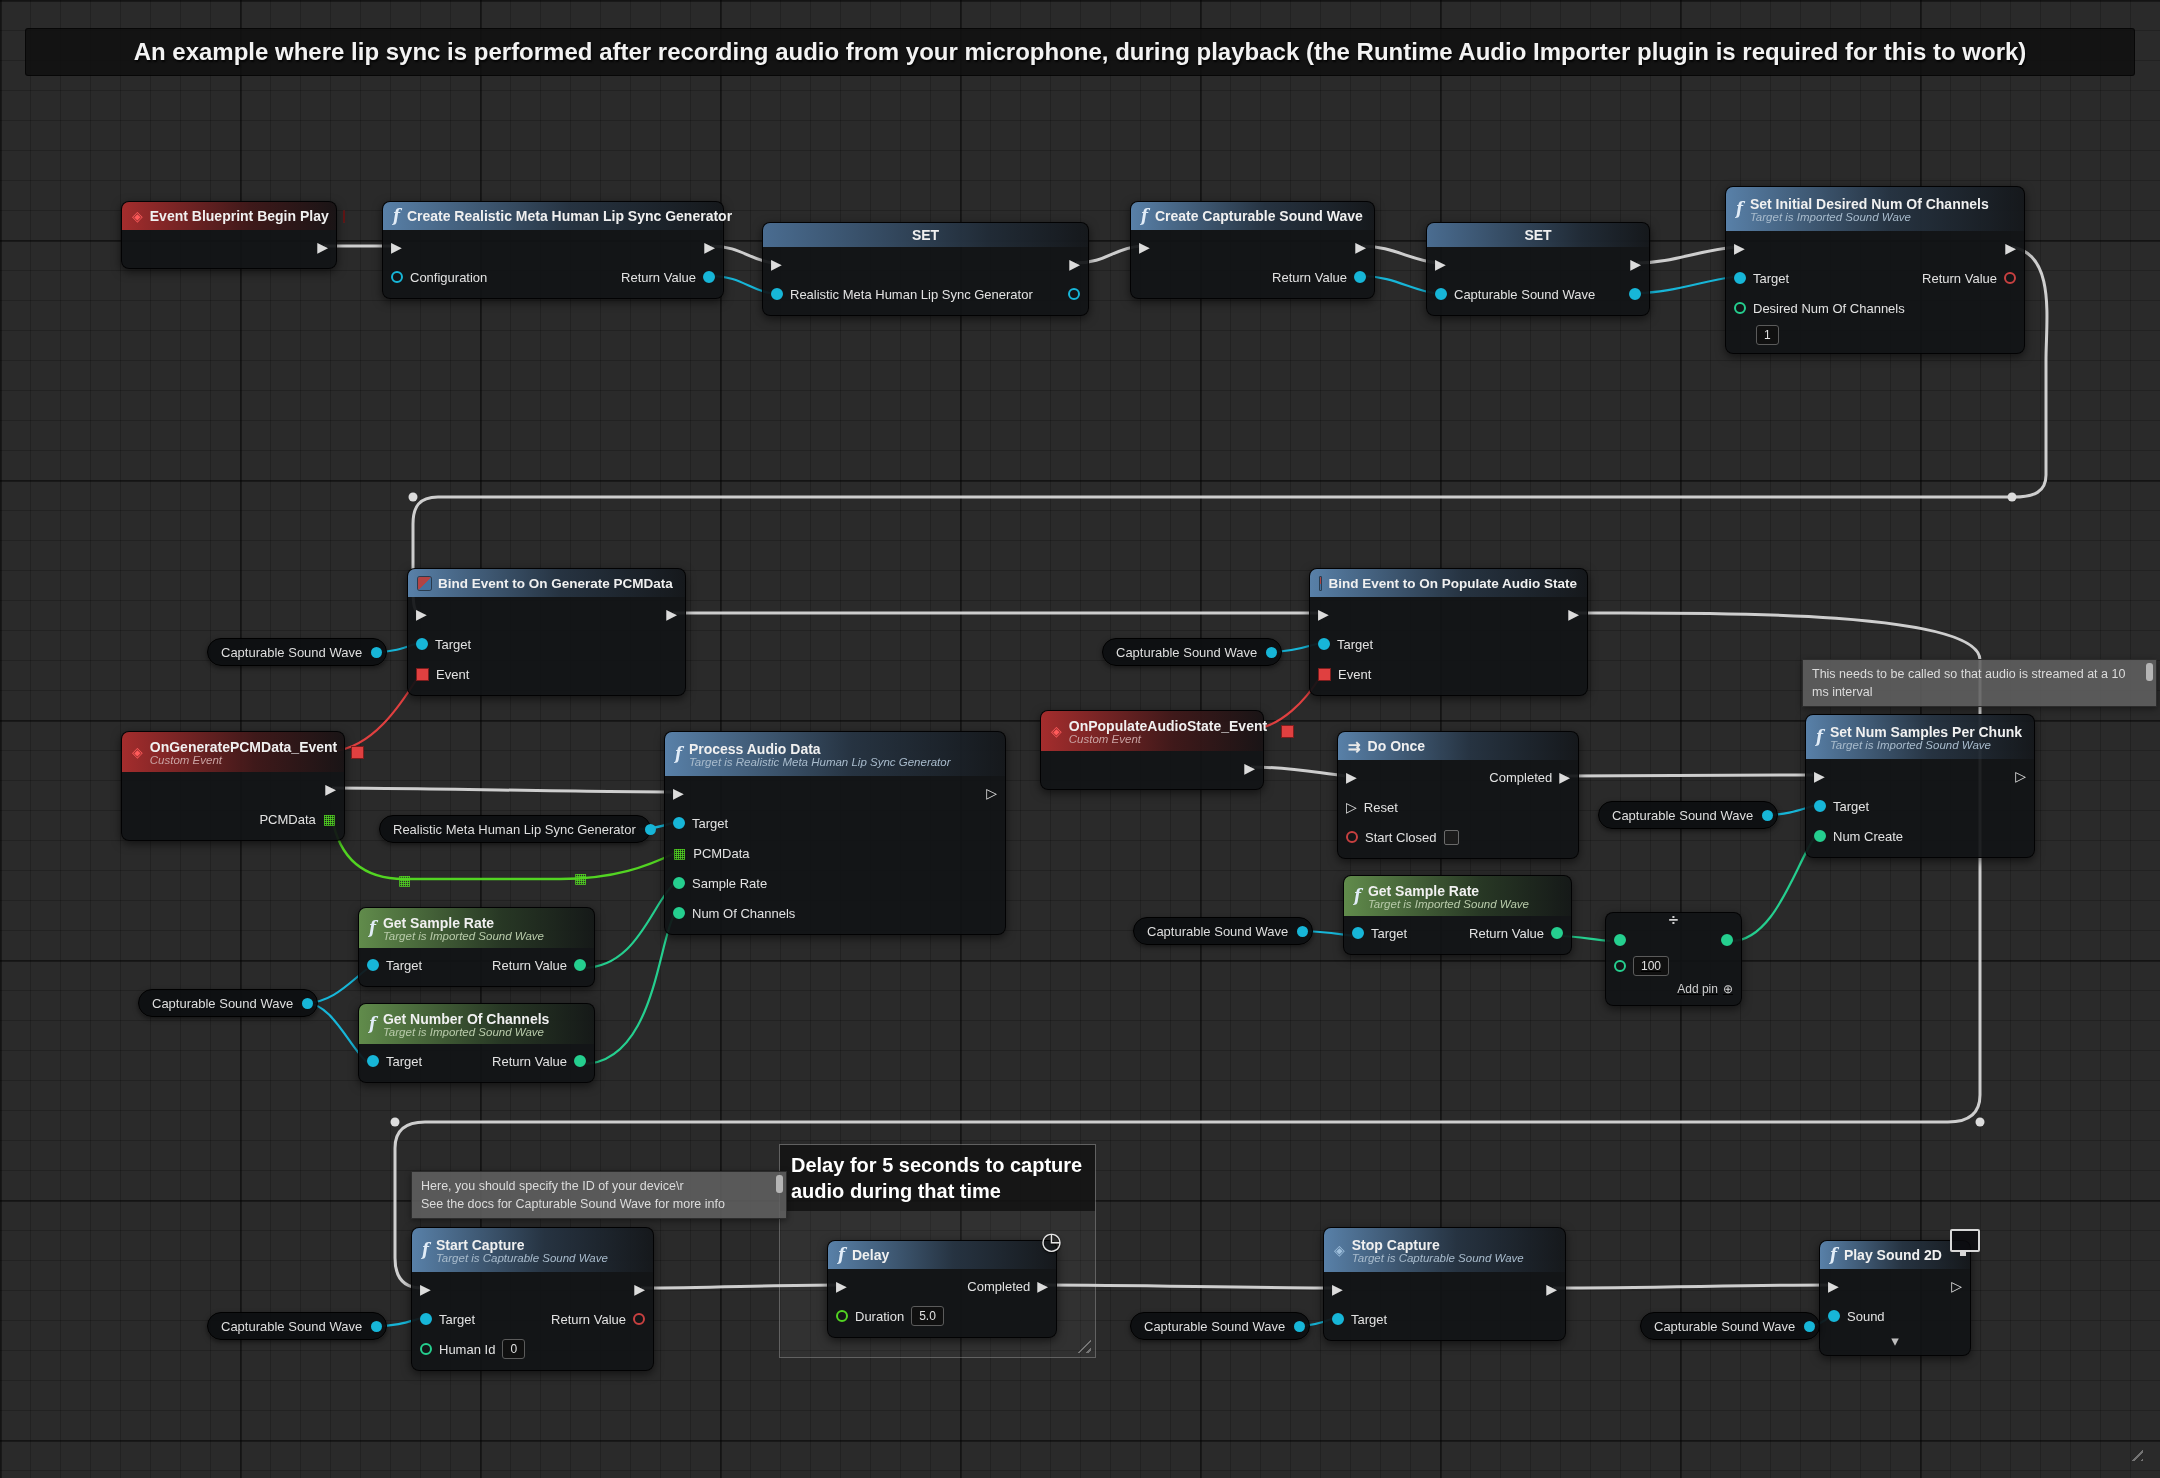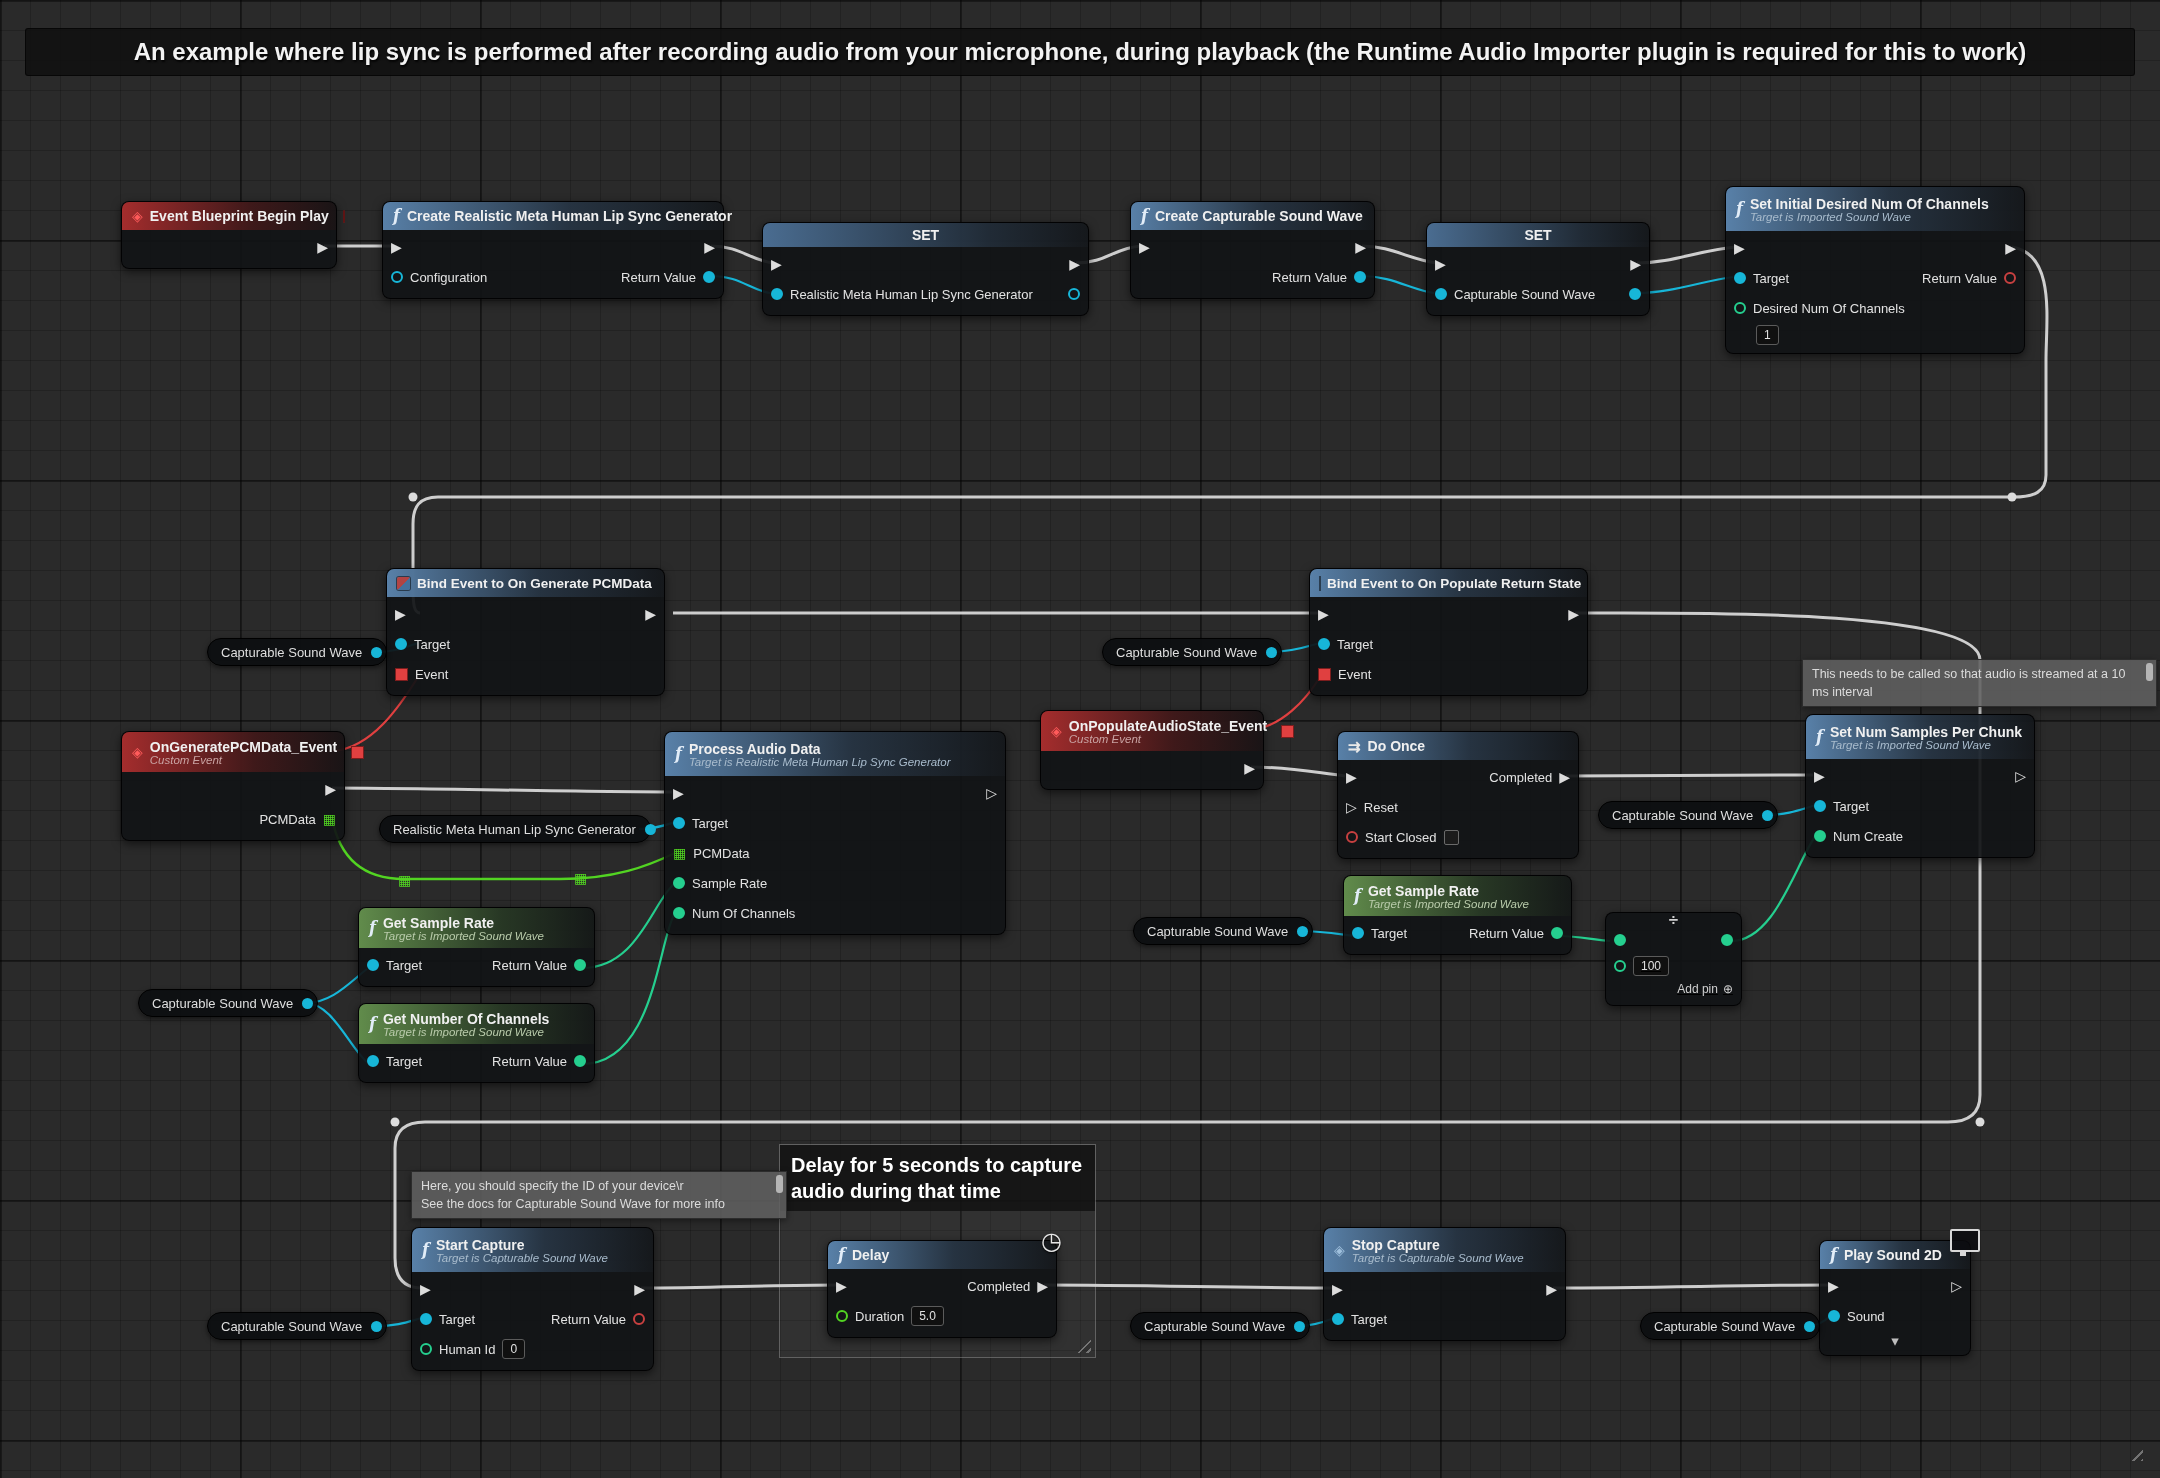--- a/index.html
+++ b/index.html
@@ -275,21 +275,21 @@
     <div class="row">
       <span class="cpin" style="--c:#25cf8f"></span>
       <span>Desired Num Of Channels</span>
     </div>
     <div class="row" style="padding-left:30px;min-height:24px;">
       <span class="vbox">1</span>
     </div>
   </div>
 </div>
 
-<div class="node" style="left:386px;top:568px;width:277px;">
+<div class="node" style="left:407px;top:568px;width:277px;">
   <div class="hdr blue">
     <span class="bindicon"></span>
     <span class="title" style="font-size:13.5px;">Bind Event to On Generate PCMData</span>
   </div>
   <div class="rows">
     <div class="row split">
       <span class="epin">▶</span>
       <span class="epin">▶</span>
     </div>
     <div class="row">
@@ -411,21 +411,21 @@
           <span>Return Value</span>
           <span class="cpin fill" style="--c:#25cf8f"></span>
         </span>
     </div>
   </div>
 </div>
 
 <div class="node" style="left:1309px;top:568px;width:277px;">
   <div class="hdr blue">
     <span class="bindicon"></span>
-    <span class="title" style="font-size:13.5px;">Bind Event to On Populate Return State</span>
+    <span class="title" style="font-size:13.5px;">Bind Event to On Populate Audio State</span>
   </div>
   <div class="rows">
     <div class="row split">
       <span class="epin">▶</span>
       <span class="epin">▶</span>
     </div>
     <div class="row">
         <span class="cpin fill"></span>
         <span>Target</span>
       </div>

